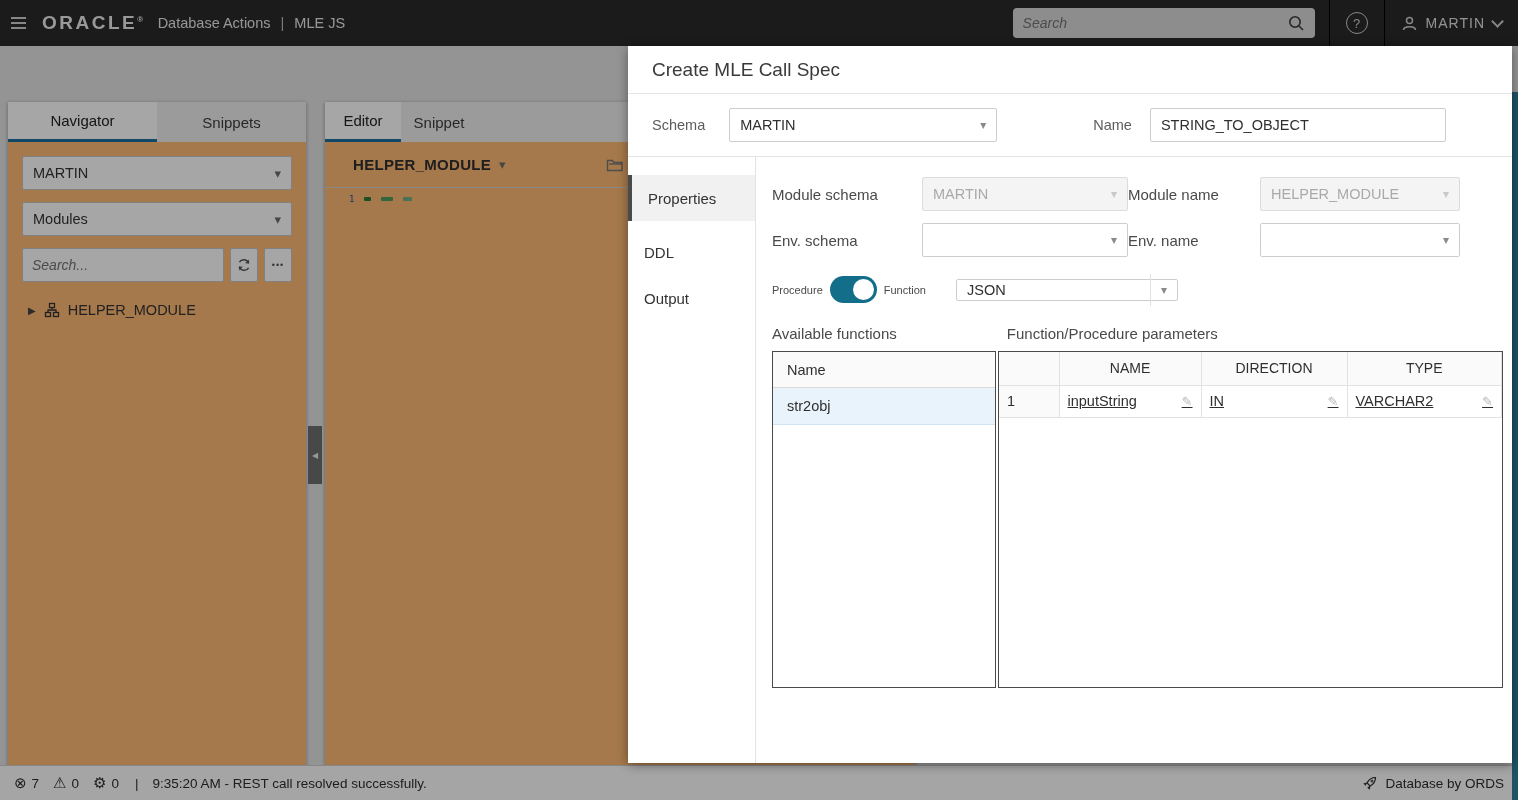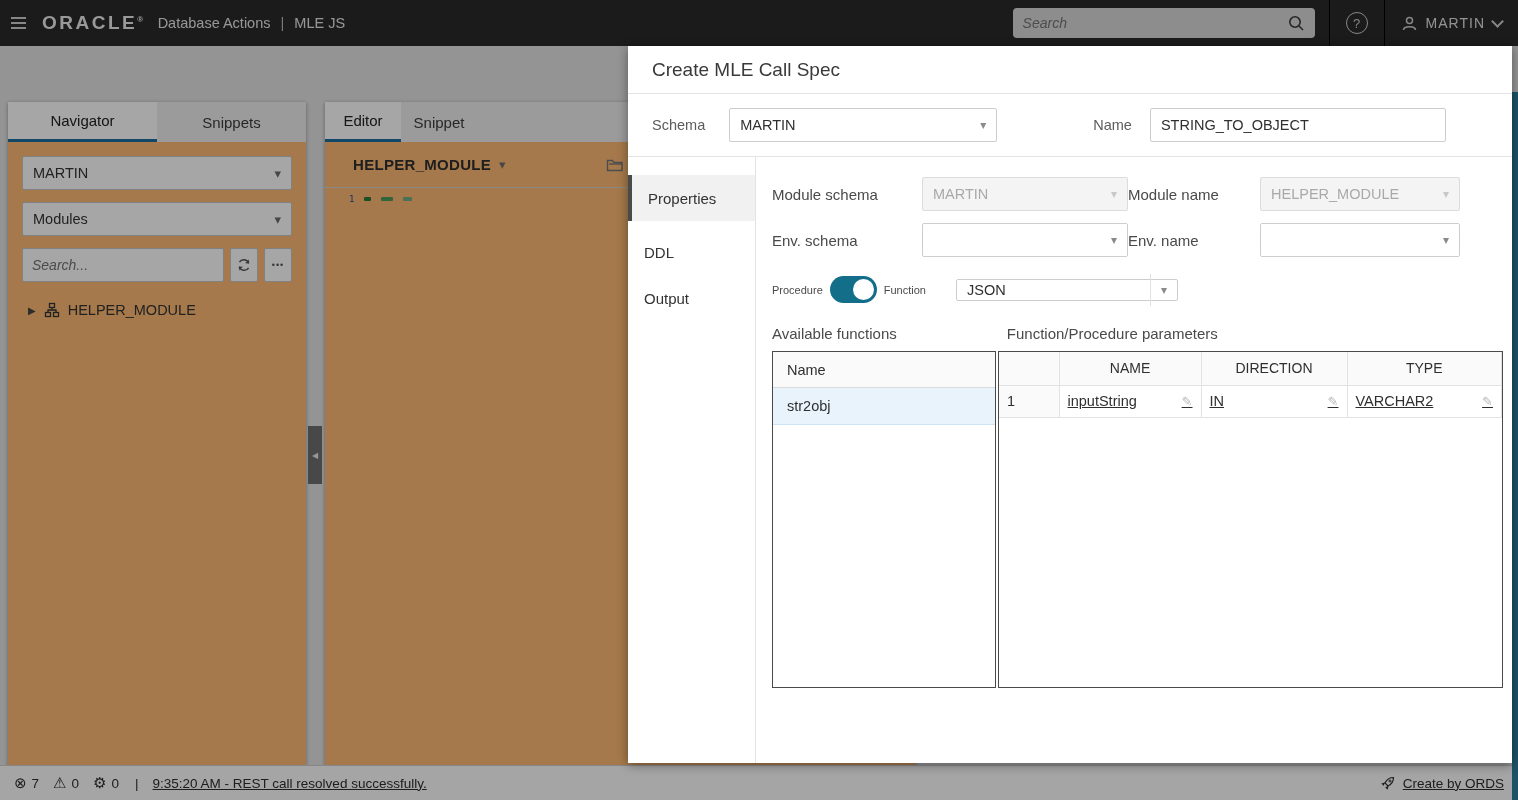--- a/index.html
+++ b/index.html
@@ -65,21 +65,21 @@
   .ed-linenum { font-family:"DejaVu Sans Mono", monospace; font-size:9px; color:#2b4b9b; }
   .tok { display:inline-block; height:4px; border-radius:1px; }
 
   
   .statusbar { position:absolute; left:0; top:765px; width:1518px; height:35px; background:#fdfdfd;
                border-top:1px solid #cfcfcf; display:flex; align-items:center; padding:0 14px;
                font-size:13.5px; color:#2e2e2e; }
   .sb-ico { font-size:15px; margin-right:5px; color:#2e2e2e; }
   .sb-cnt { margin-right:14px; }
   .sb-pipe { margin:0 14px 0 2px; color:#2e2e2e; }
-  .sb-link { text-decoration:underline; color:#2e2e2e; cursor:pointer; }
+  .sb-link { color:#2e2e2e; cursor:pointer; }
   .sb-right { margin-left:auto; display:flex; align-items:center; gap:7px; }
 
   
   .overlay { position:absolute; inset:0; background:rgba(0,0,0,.35); z-index:5; }
 
   
   .dialog { position:absolute; left:628px; top:46px; width:884px; height:717px; background:#fff; z-index:10;
             display:flex; flex-direction:column; box-shadow:0 2px 10px rgba(0,0,0,.4); }
   .dlg-title { font-size:19px; color:#3a3a3a; padding:13px 24px 12px 24px; border-bottom:1px solid #e4e4e4; }
   .dlg-toprow { display:flex; align-items:center; padding:14px 24px; border-bottom:1px solid #e4e4e4; }
@@ -263,21 +263,21 @@
   <span class="sb-ico">⚙</span>
   <span class="sb-cnt">0</span>
   <span class="sb-pipe">|</span>
   <span class="sb-link">9:35:20 AM - REST call resolved successfully.</span>
   <div class="sb-right">
     <svg width="16" height="16" viewBox="0 0 16 16">
       <path d="M13.5 2.5 C10 2.5 6.5 5 5 8 l3 3 C11 9.5 13.5 6 13.5 2.5 Z" fill="none" stroke="#2e2e2e" stroke-width="1.2"></path>
       <path d="M5 8 L2.5 8.8 4 10.2 M8 11 L7.2 13.5 5.8 12" fill="none" stroke="#2e2e2e" stroke-width="1.2"></path>
       <circle cx="10" cy="6" r="1" fill="none" stroke="#2e2e2e" stroke-width="1"></circle>
     </svg>
-    <span class="sb-link">Create by ORDS</span>
+    <span class="sb-link">Database by ORDS</span>
   </div>
 </div>
 
 <div class="overlay"></div>
 
 <div class="dialog">
   <div class="dlg-title">Create MLE Call Spec</div>
 
   <div class="dlg-toprow">
     <span class="dlg-label">Schema</span>

